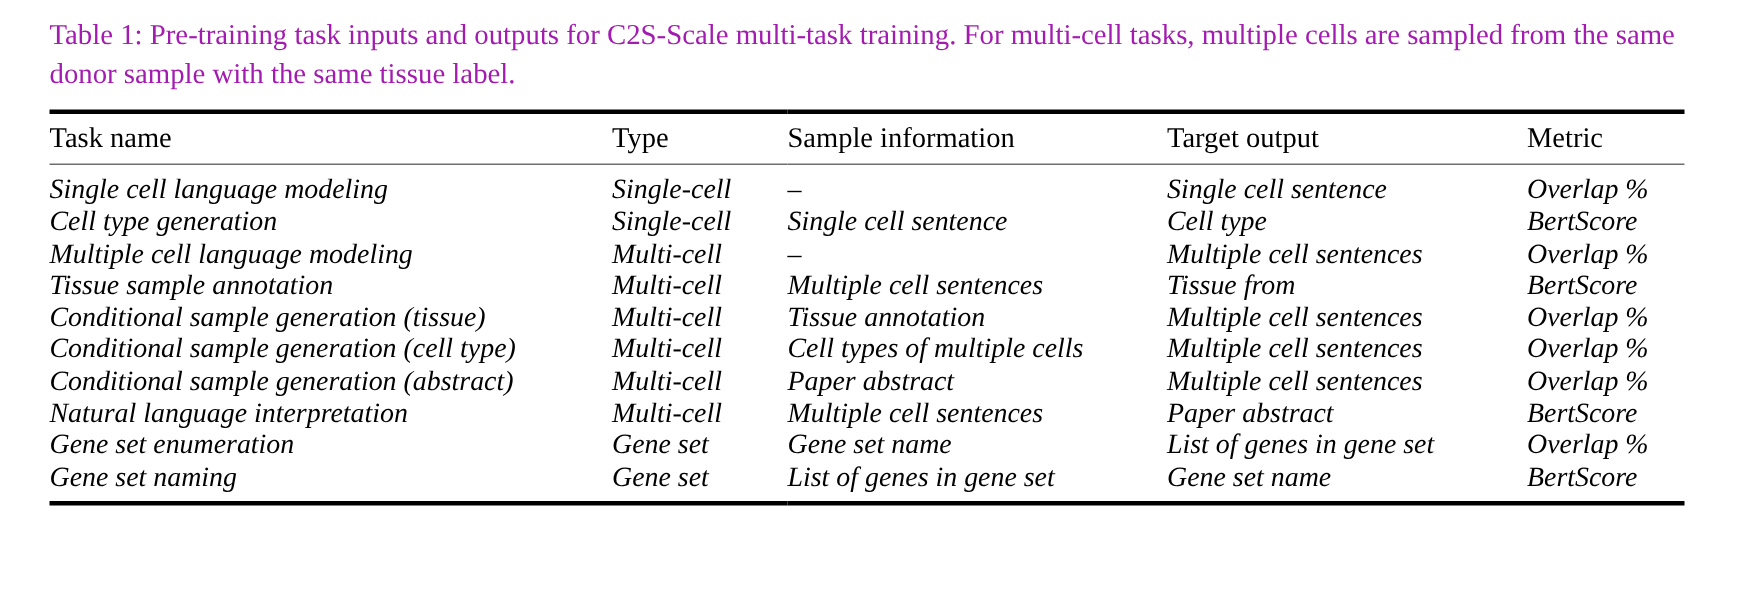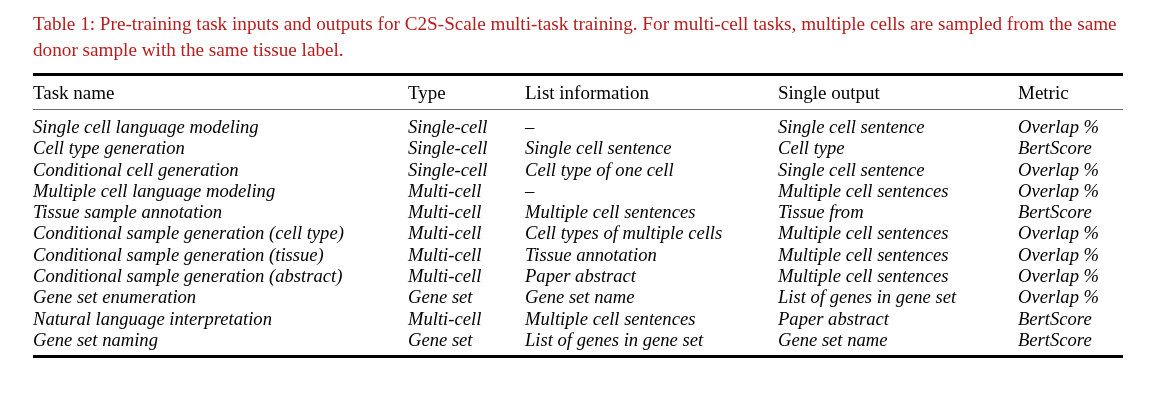--- a/index.html
+++ b/index.html
@@ -23,21 +23,21 @@
 
   
   .caption {
     position: absolute;
     left: 33px;
     top: 11px;
     width: 1092px;
     font-size: 19.2px;
     line-height: 25.5px;
     text-align: left;
-    color: #b91c1c;
+    color: #a21caf;
   }
 
   
   .table-wrap {
     position: absolute;
     left: 33px;
     top: 73px;
     width: 1090px;
   }
   table.tbl {
@@ -99,22 +99,22 @@
         <col class="c-task">
         <col class="c-type">
         <col class="c-input">
         <col class="c-target">
         <col class="c-metric">
       </colgroup>
       <thead>
         <tr class="head-row">
           <th>Task name</th>
           <th>Type</th>
-          <th>List information</th>
-          <th>Single output</th>
+          <th>Sample information</th>
+          <th>Target output</th>
           <th>Metric</th>
         </tr>
       </thead>
       <tbody>
 
         <tr class="body-row">
           <td>Single cell language modeling</td>
           <td>Single-cell</td>
           <td>–</td>
           <td>Single cell sentence</td>
@@ -122,86 +122,79 @@
         </tr>
 
         <tr class="body-row">
           <td>Cell type generation</td>
           <td>Single-cell</td>
           <td>Single cell sentence</td>
           <td>Cell type</td>
           <td>BertScore</td>
         </tr>
 
-        <tr class="body-row">
-          <td>Conditional cell generation</td>
-          <td>Single-cell</td>
-          <td>Cell type of one cell</td>
-          <td>Single cell sentence</td>
-          <td>Overlap %</td>
-        </tr>
 
         <tr class="body-row">
           <td>Multiple cell language modeling</td>
           <td>Multi-cell</td>
           <td>–</td>
           <td>Multiple cell sentences</td>
           <td>Overlap %</td>
         </tr>
 
         <tr class="body-row">
           <td>Tissue sample annotation</td>
           <td>Multi-cell</td>
           <td>Multiple cell sentences</td>
           <td>Tissue from</td>
           <td>BertScore</td>
         </tr>
 
 
         <tr class="body-row">
+          <td>Conditional sample generation (tissue)</td>
+          <td>Multi-cell</td>
+          <td>Tissue annotation</td>
+          <td>Multiple cell sentences</td>
+          <td>Overlap %</td>
+        </tr>
+
+        <tr class="body-row">
           <td>Conditional sample generation (cell type)</td>
           <td>Multi-cell</td>
           <td>Cell types of multiple cells</td>
           <td>Multiple cell sentences</td>
           <td>Overlap %</td>
         </tr>
 
         <tr class="body-row">
-          <td>Conditional sample generation (tissue)</td>
-          <td>Multi-cell</td>
-          <td>Tissue annotation</td>
-          <td>Multiple cell sentences</td>
-          <td>Overlap %</td>
-        </tr>
-
-        <tr class="body-row">
           <td>Conditional sample generation (abstract)</td>
           <td>Multi-cell</td>
           <td>Paper abstract</td>
           <td>Multiple cell sentences</td>
           <td>Overlap %</td>
+        </tr>
+
+        <tr class="body-row">
+          <td>Natural language interpretation</td>
+          <td>Multi-cell</td>
+          <td>Multiple cell sentences</td>
+          <td>Paper abstract</td>
+          <td>BertScore</td>
         </tr>
 
         <tr class="body-row">
           <td>Gene set enumeration</td>
           <td>Gene set</td>
           <td>Gene set name</td>
           <td>List of genes in gene set</td>
           <td>Overlap %</td>
         </tr>
 
         <tr class="body-row">
-          <td>Natural language interpretation</td>
-          <td>Multi-cell</td>
-          <td>Multiple cell sentences</td>
-          <td>Paper abstract</td>
-          <td>BertScore</td>
-        </tr>
-
-        <tr class="body-row">
           <td>Gene set naming</td>
           <td>Gene set</td>
           <td>List of genes in gene set</td>
           <td>Gene set name</td>
           <td>BertScore</td>
         </tr>
 
       </tbody>
     </table>
   </div>

